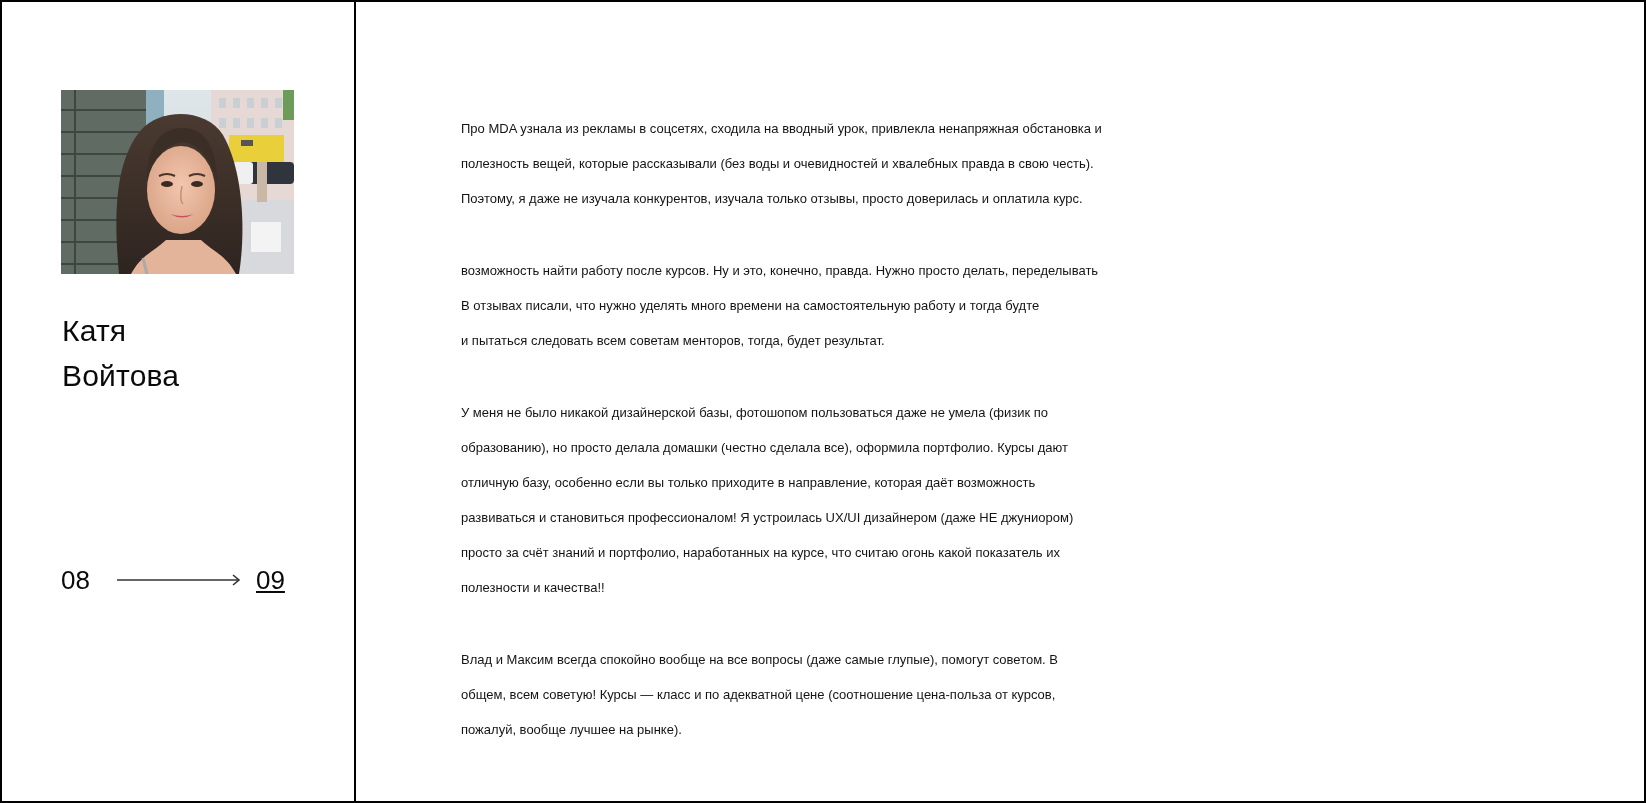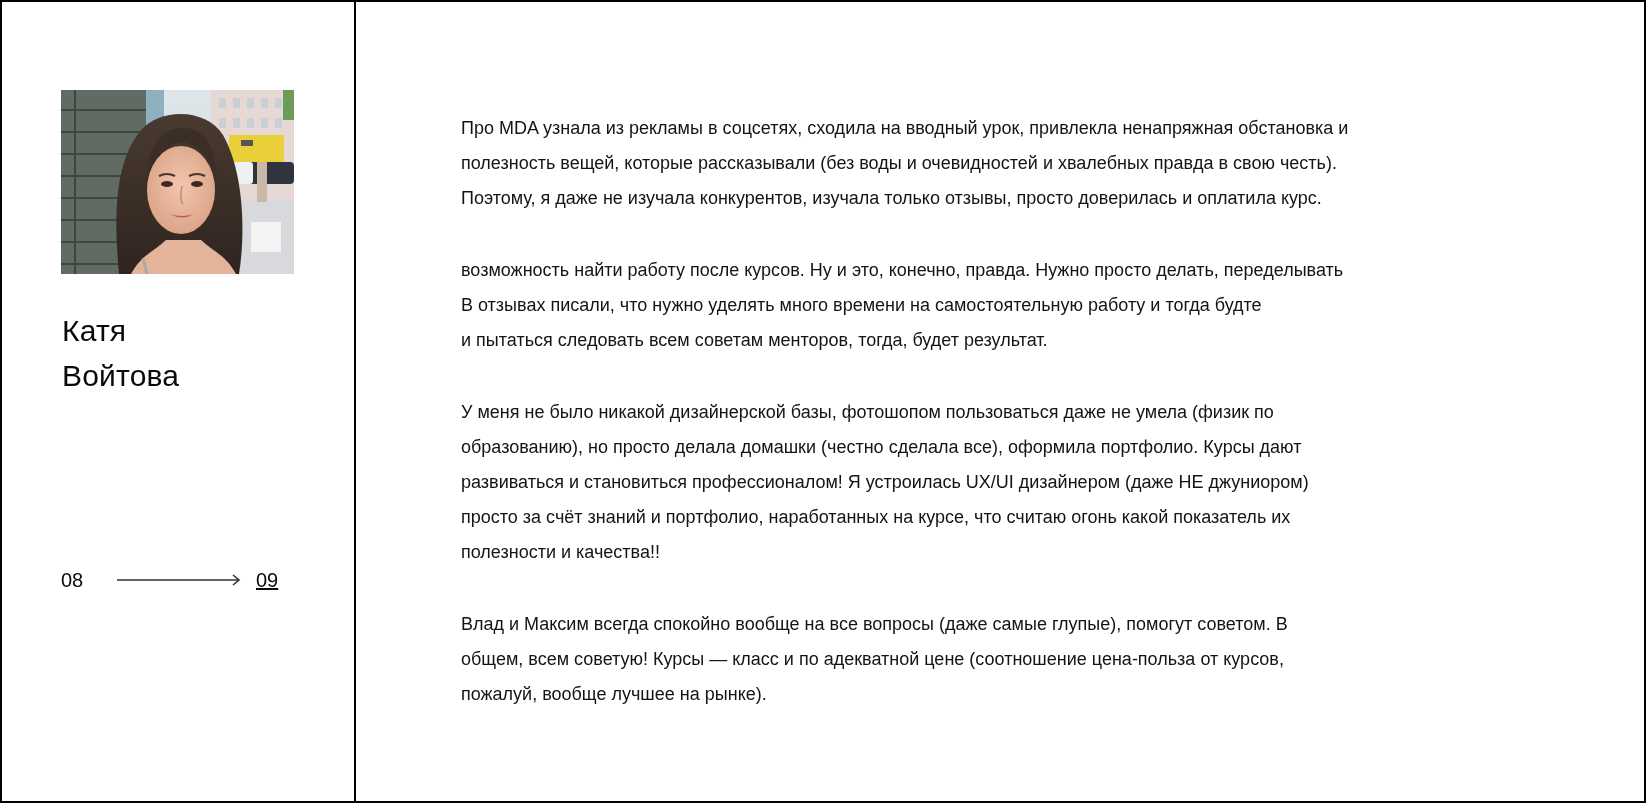--- a/index.html
+++ b/index.html
@@ -58,21 +58,21 @@
   .pager {
     position: absolute;
     left: 61px;
     top: 562px;
     width: 240px;
     height: 36px;
   }
   .pager .num {
     position: absolute;
     top: 0;
-    font-size: 20px;
+    font-size: 26px;
     line-height: 36px;
     color: #0a0a0a;
   }
   .pager .cur { left: 0; }
   .pager .next { left: 195px; cursor: pointer; text-decoration: underline; }
   .pager .arrow {
     position: absolute;
     left: 56px;
     top: 12px;
     width: 124px;
@@ -80,21 +80,21 @@
     cursor: pointer;
   }
   .content {
     position: absolute;
     left: 461px;
     top: 111px;
     width: 1120px;
   }
   .para {
     margin: 0 0 37px 0;
-    font-size: 18px;
+    font-size: 13px;
     line-height: 35px;
     color: #141414;
   }
   .para .line {
     display: block;
     white-space: nowrap;
   }
 </style>
 </head>
 <body>
@@ -202,20 +202,21 @@
     <span class="line">Поэтому, я даже не изучала конкурентов, изучала только отзывы, просто доверилась и оплатила курс.</span>
   </p>
   <p class="para">
     <span class="line">возможность найти работу после курсов. Ну и это, конечно, правда. Нужно просто делать, переделывать</span>
     <span class="line">В отзывах писали, что нужно уделять много времени на самостоятельную работу и тогда будте</span>
     <span class="line">и пытаться следовать всем советам менторов, тогда, будет результат.</span>
   </p>
   <p class="para">
     <span class="line">У меня не было никакой дизайнерской базы, фотошопом пользоваться даже не умела (физик по</span>
     <span class="line">образованию), но просто делала домашки (честно сделала все), оформила портфолио. Курсы дают</span>
+    <span class="line">отличную базу, особенно если вы только приходите в направление, которая даёт возможность</span>
     <span class="line">развиваться и становиться профессионалом! Я устроилась UX/UI дизайнером (даже НЕ джуниором)</span>
     <span class="line">просто за счёт знаний и портфолио, наработанных на курсе, что считаю огонь какой показатель их</span>
     <span class="line">полезности и качества!!</span>
   </p>
   <p class="para">
     <span class="line">Влад и Максим всегда спокойно вообще на все вопросы (даже самые глупые), помогут советом. В</span>
     <span class="line">общем, всем советую! Курсы — класс и по адекватной цене (соотношение цена-польза от курсов,</span>
     <span class="line">пожалуй, вообще лучшее на рынке).</span>
   </p>
 </div>

